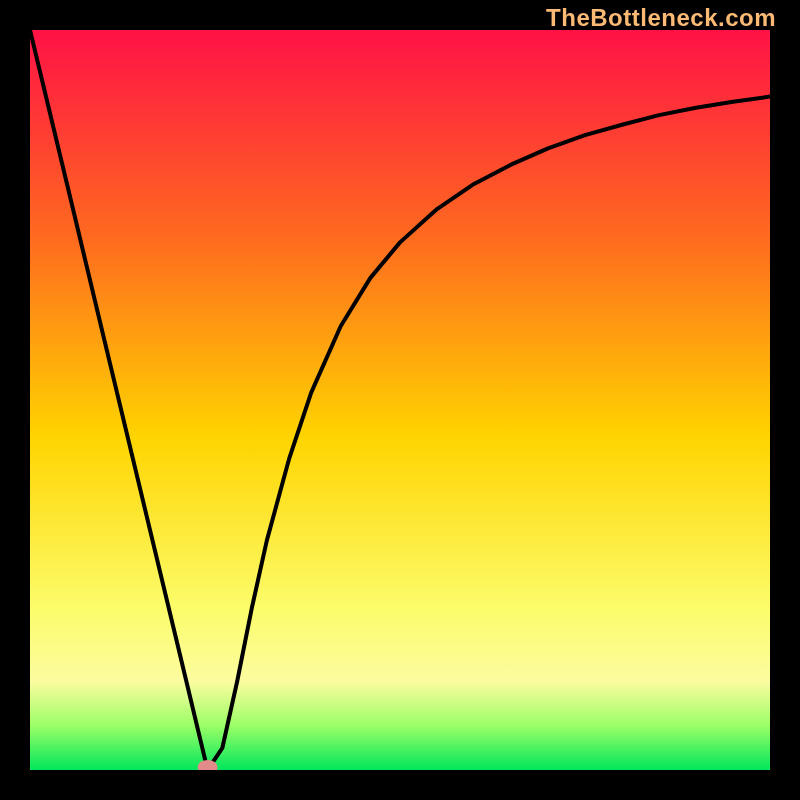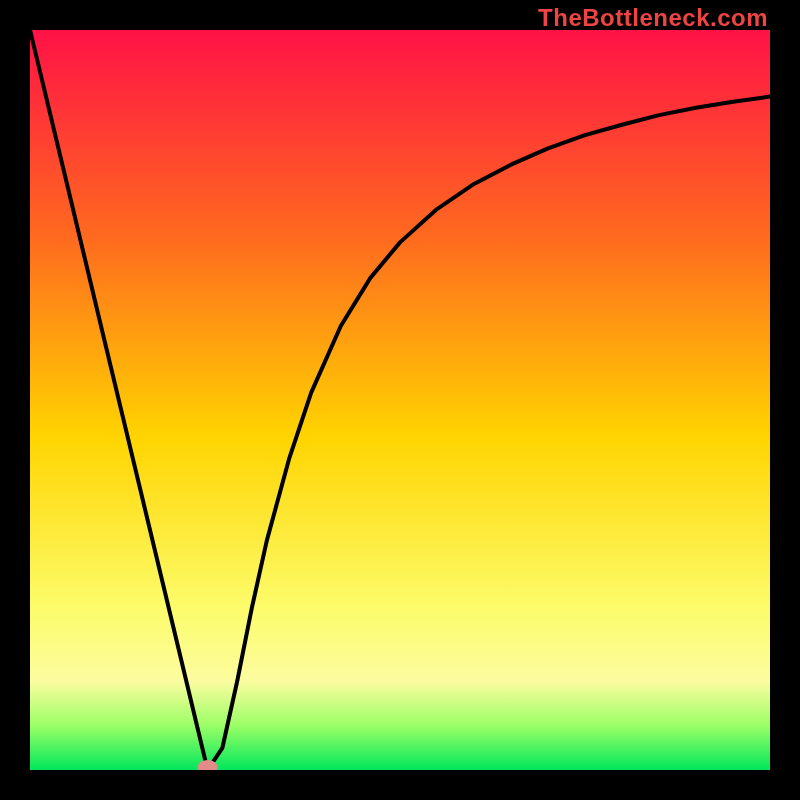--- a/index.html
+++ b/index.html
@@ -13,22 +13,22 @@
   }
   .frame {
     position: relative;
     width: 800px;
     height: 800px;
     background: #000000;
   }
   .watermark {
     position: absolute;
     top: 4px;
-    right: 32px;
-    color: #ef4444;
+    right: 24px;
+    color: #fdba74;
     font-size: 24px;
     font-weight: 600;
     letter-spacing: 0.5px;
     user-select: none;
     margin-left: 23px;
   }
   .plot-area {
     position: absolute;
     left: 30px;
     top: 30px;

